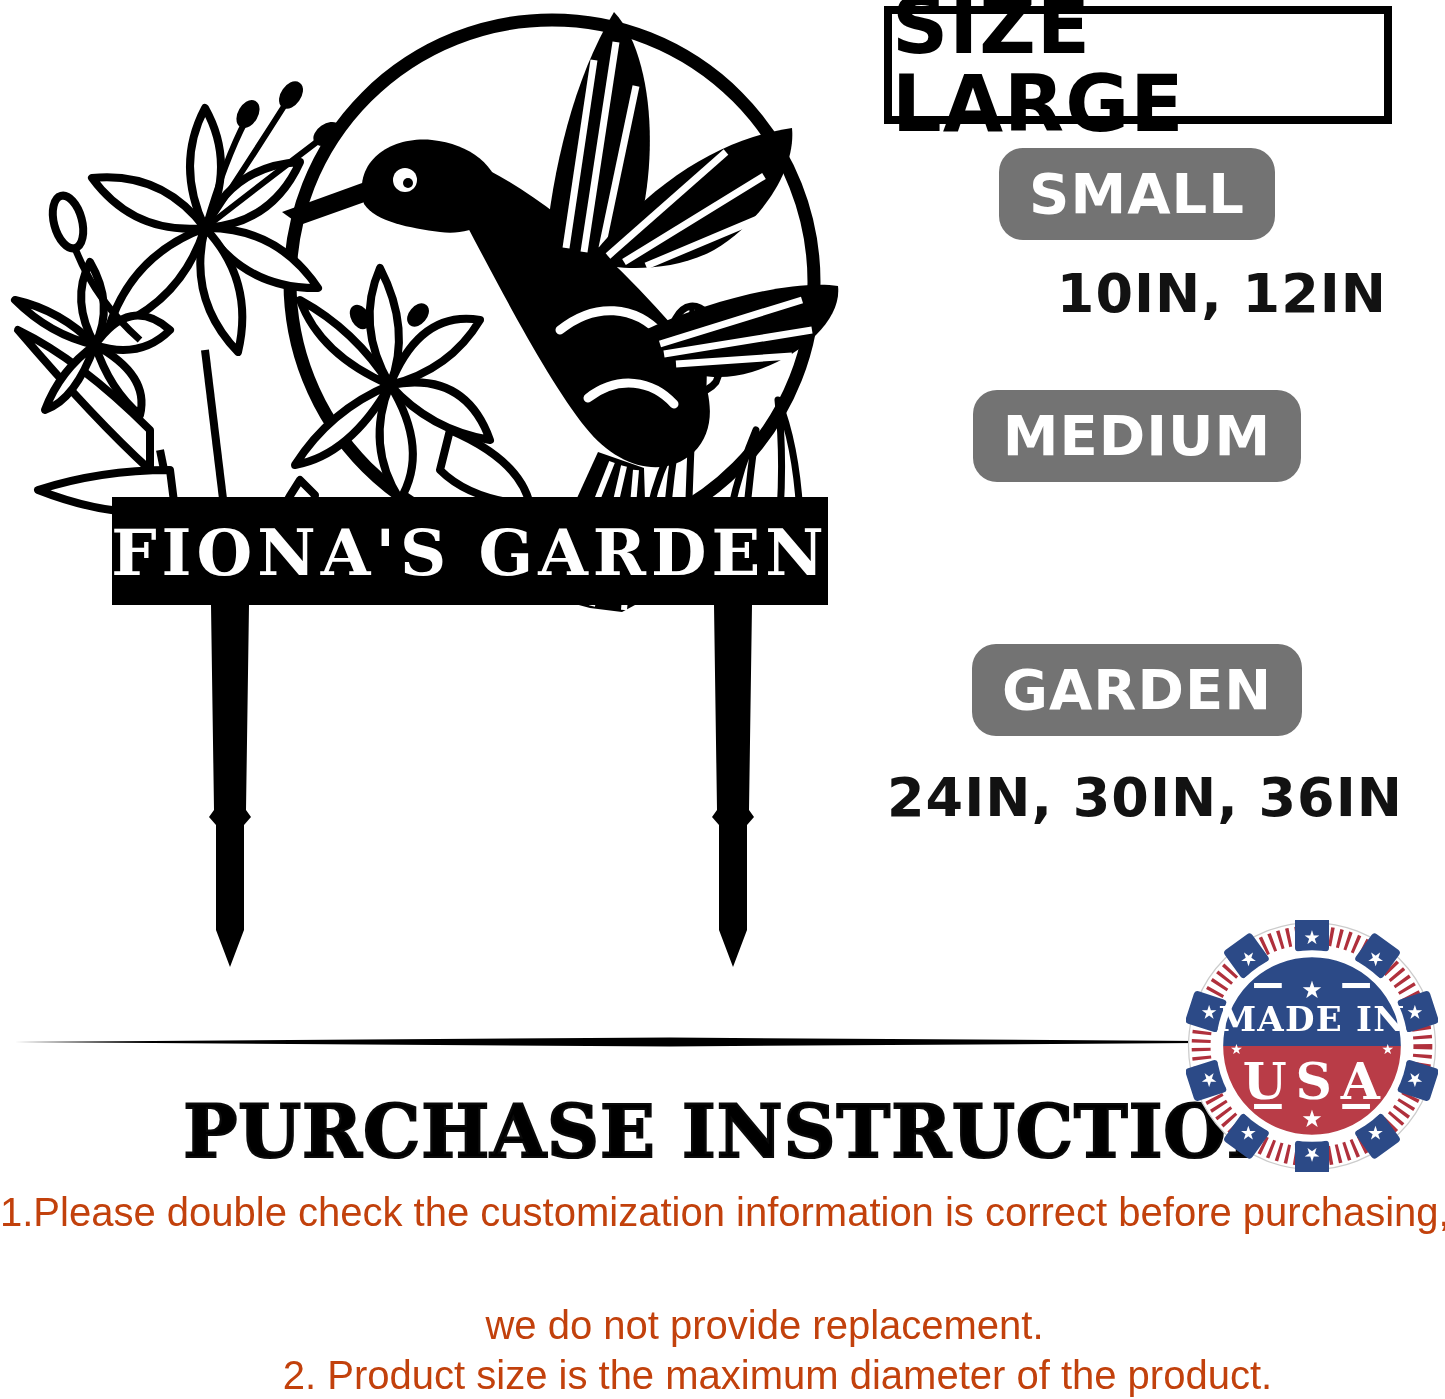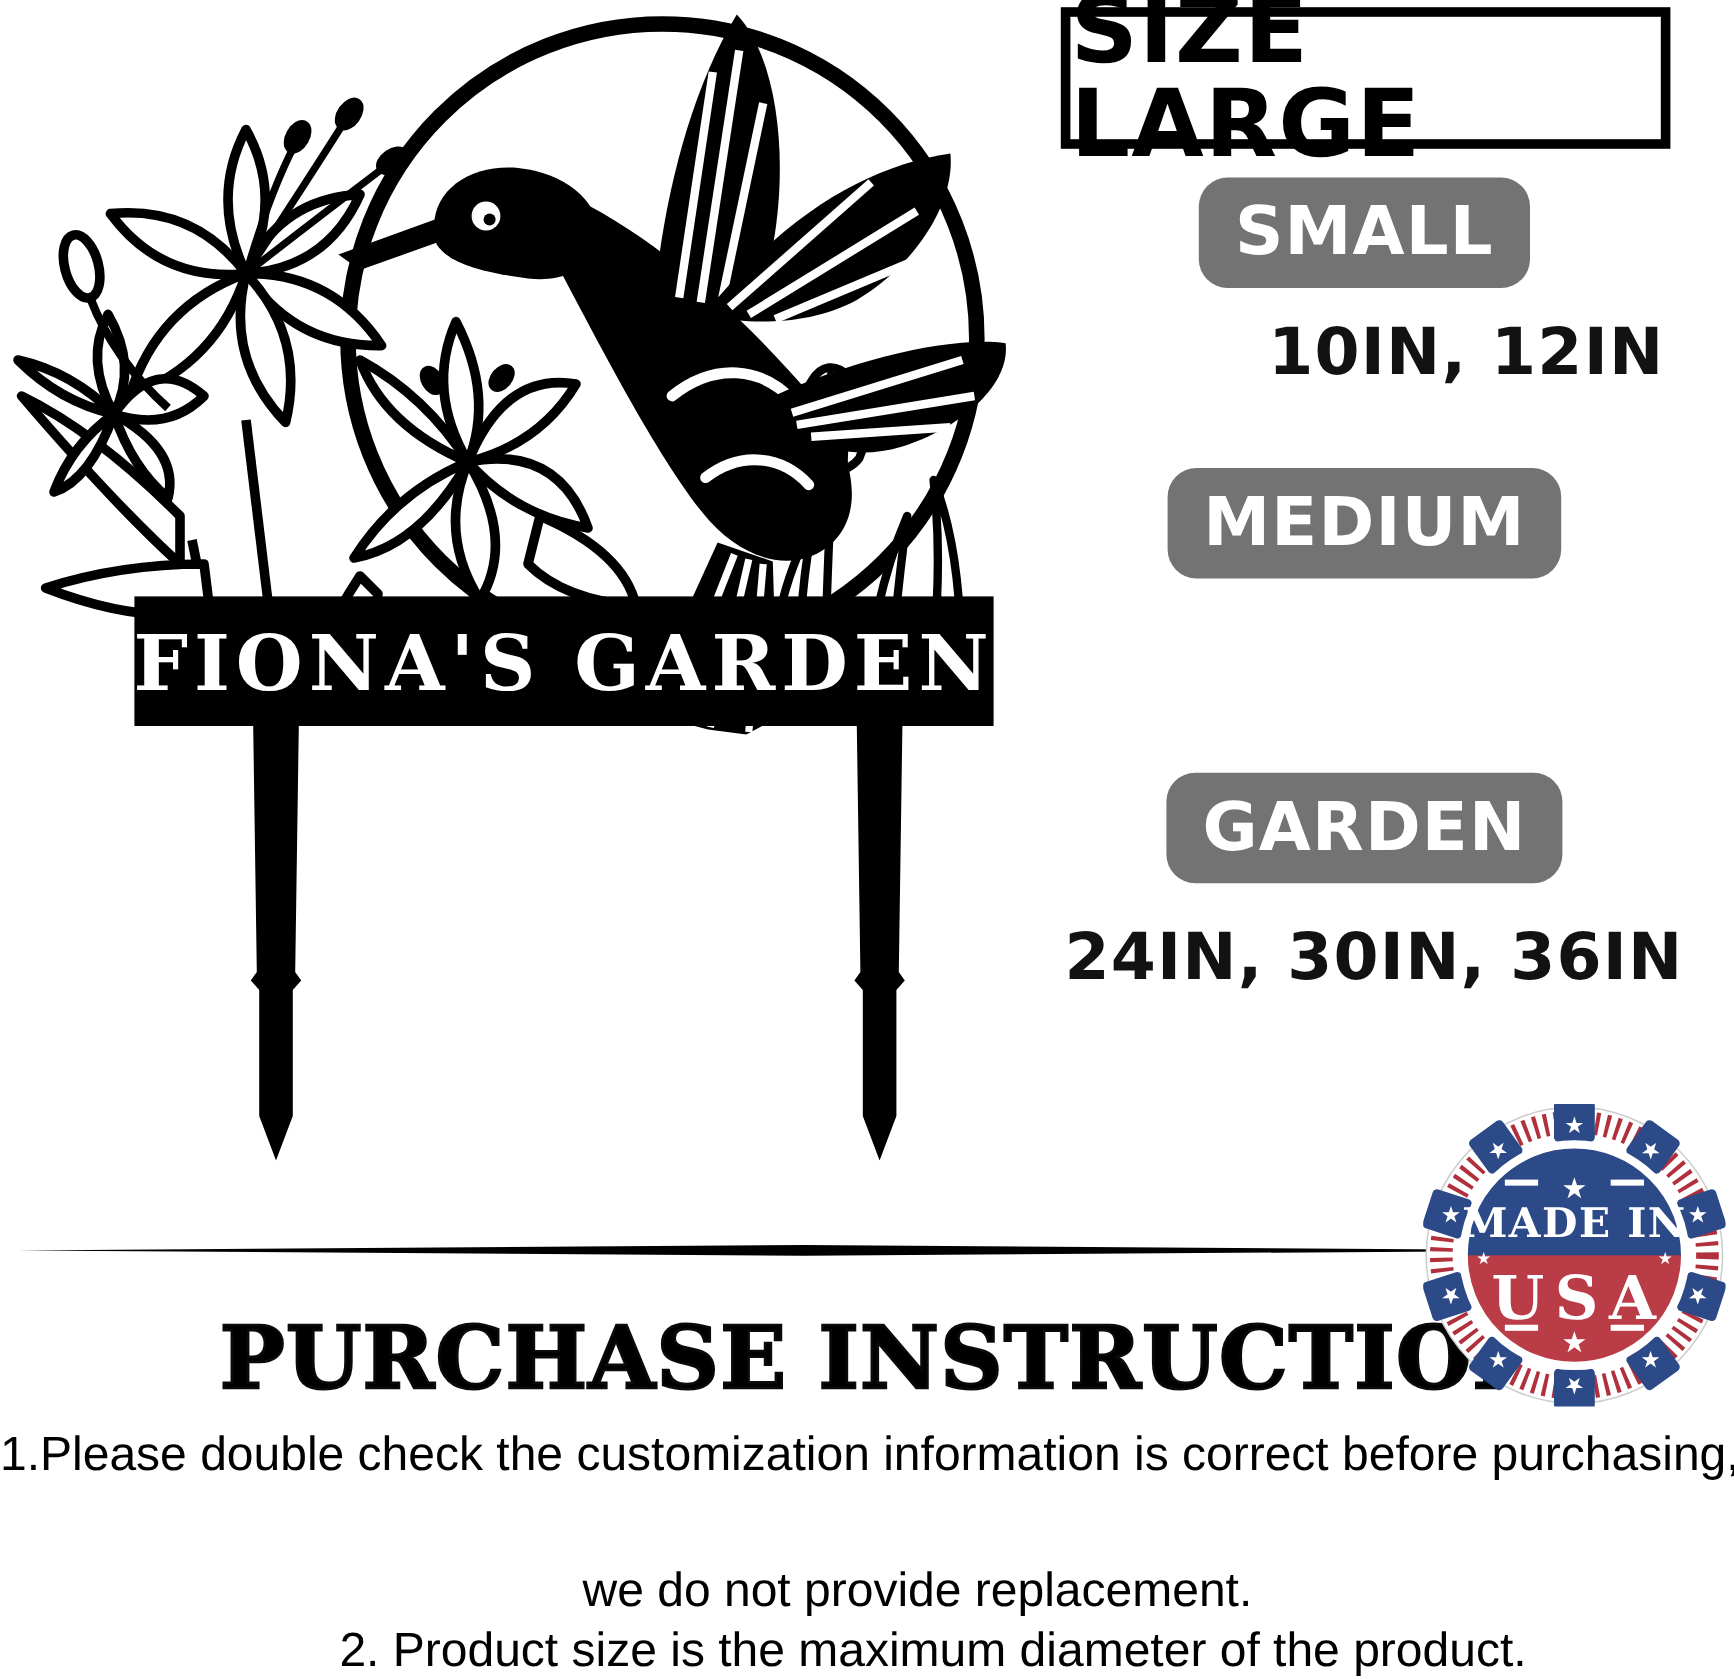--- a/index.html
+++ b/index.html
@@ -26,21 +26,21 @@
   #divider{left:0;top:1036px;width:1445px;height:12px;z-index:1;}
 
   
   #usa-badge{left:1186px;top:920px;width:252px;height:252px;z-index:3;}
 
   
   #pi-title{left:85px;top:1092px;width:1360px;text-align:center;z-index:2;
     font-family:"DejaVu Serif",serif;font-weight:bold;font-size:72px;line-height:1.1;
     letter-spacing:1px;-webkit-text-stroke:2.2px #0a0a0a;white-space:nowrap;}
   .pi-line{left:0;top:0;width:1445px;text-align:center;font-size:40px;line-height:1;
-    color:#000000;white-space:nowrap;font-family:"Liberation Sans",sans-serif;}
+    color:#c2410c;white-space:nowrap;font-family:"Liberation Sans",sans-serif;}
 </style>
 </head>
 <body>
 
 <div id="stage">
 
   <svg id="artwork" class="abs" viewBox="0 0 840 990">
 
     <circle cx="552" cy="282" r="262" fill="none" stroke="#000" stroke-width="13"></circle>
 

